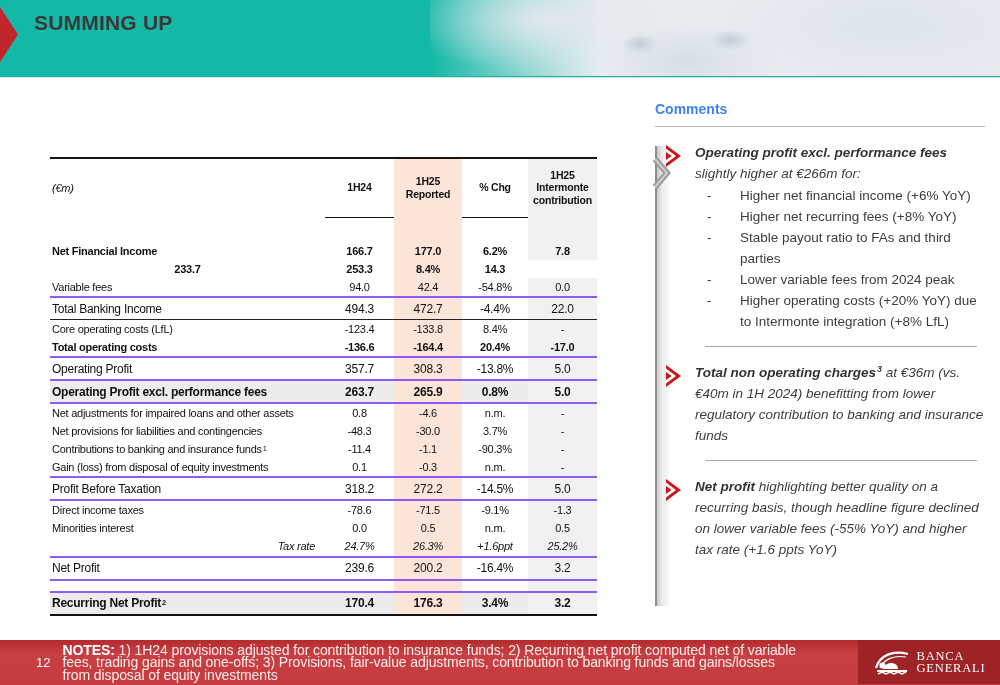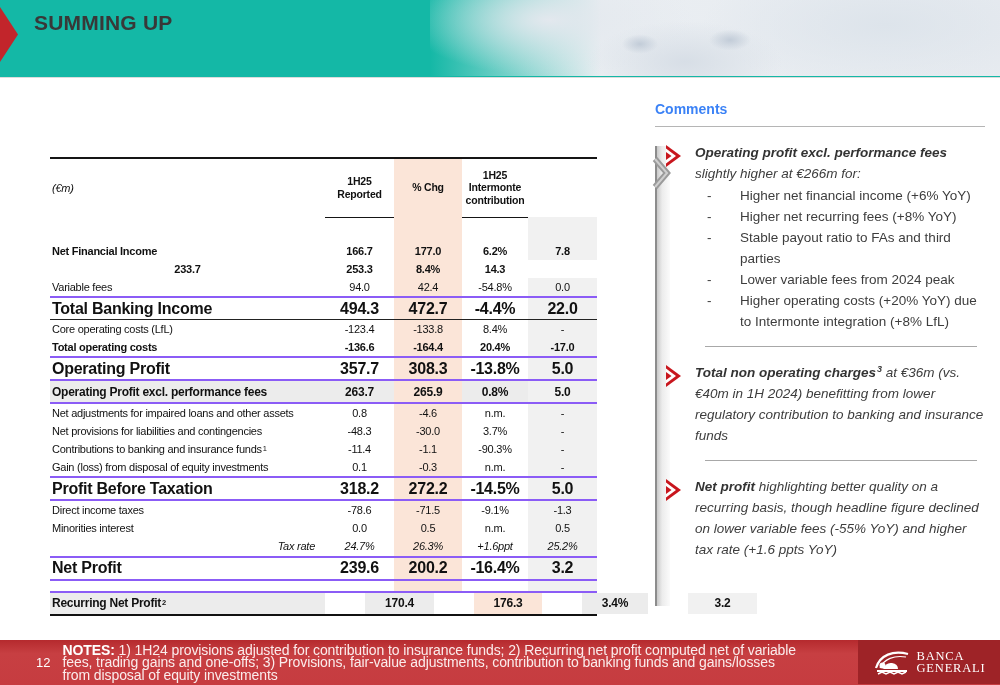--- a/index.html
+++ b/index.html
@@ -32,29 +32,29 @@
   .thead{height:58px;}
   .thead>div.num{font-weight:700;font-size:10.5px;line-height:12.5px;letter-spacing:-.2px;}
   .thead>div{border-bottom:1.5px solid #151515;}
   .thead>div.lab{border-bottom:none;font-style:italic;font-size:11px;}
   .sp-top{height:25px;}
   .sp-mid{height:10px;}
   .s-normal{height:18px;}
   .s-bold{height:18px;font-weight:700;}
   .s-bold>div{font-weight:700;}
   .s-total{height:21px;}
-  .s-total>div{font-weight:700;font-size:16px;}
+  .s-total>div{font-weight:400;font-size:12px;}
   .s-gtotal{height:21px;}
   .s-gtotal>div{font-weight:700;font-size:12px;background:#ececec;}
   .s-tax{height:18.5px;}
   .s-tax>div{font-style:italic;}
   .s-tax>div.lab{justify-content:flex-end;padding-right:10px;}
   .bb-thin{border-bottom:1px solid #222;}
   .bb-thick{border-bottom:2px solid #8b5cf6;}
-  .bb-xthick{border-bottom:2.5px solid #111;gap:40px;}
+  .bb-xthick{border-bottom:2.5px solid #111;}
   sup.fnote{font-size:7.5px;vertical-align:super;line-height:0;margin-left:1px;}
 
   
   .comments{position:absolute;left:655px;top:101px;width:332px;}
   .c-title{font-size:14px;font-weight:700;color:#3b82f6;}
   .c-rule{border:none;border-top:1px solid #b5b5b5;margin:9px 2px 0 0;}
   .c-body{position:relative;margin-top:15px;padding-left:40px;}
   .vbar{position:absolute;left:0;top:4px;width:13px;height:460px;
         border-left:2px solid #8c8c8c;
         background:linear-gradient(90deg,#c9c9c9 0%,#ececec 40%,#fbfbfb 100%);}
@@ -87,20 +87,21 @@
 
   <div class="header-band">
     <div class="header-art"></div>
     <div class="title-arrow"></div>
     <div class="page-title">SUMMING UP</div>
   </div>
 
   <div class="tbl">
     <div class="trow thead">
       <div class="lab">(€m)</div>
+      <div class="num">1H24</div>
       <div class="num">1H25 Reported</div>
       <div class="num">% Chg</div>
       <div class="num">1H25 Intermonte contribution</div>
     </div>
     <div class="trow sp-top">
       <div class="lab"></div>
         <div class="num"></div>
         <div class="num"></div>
         <div class="num"></div>
         <div class="num"></div>

